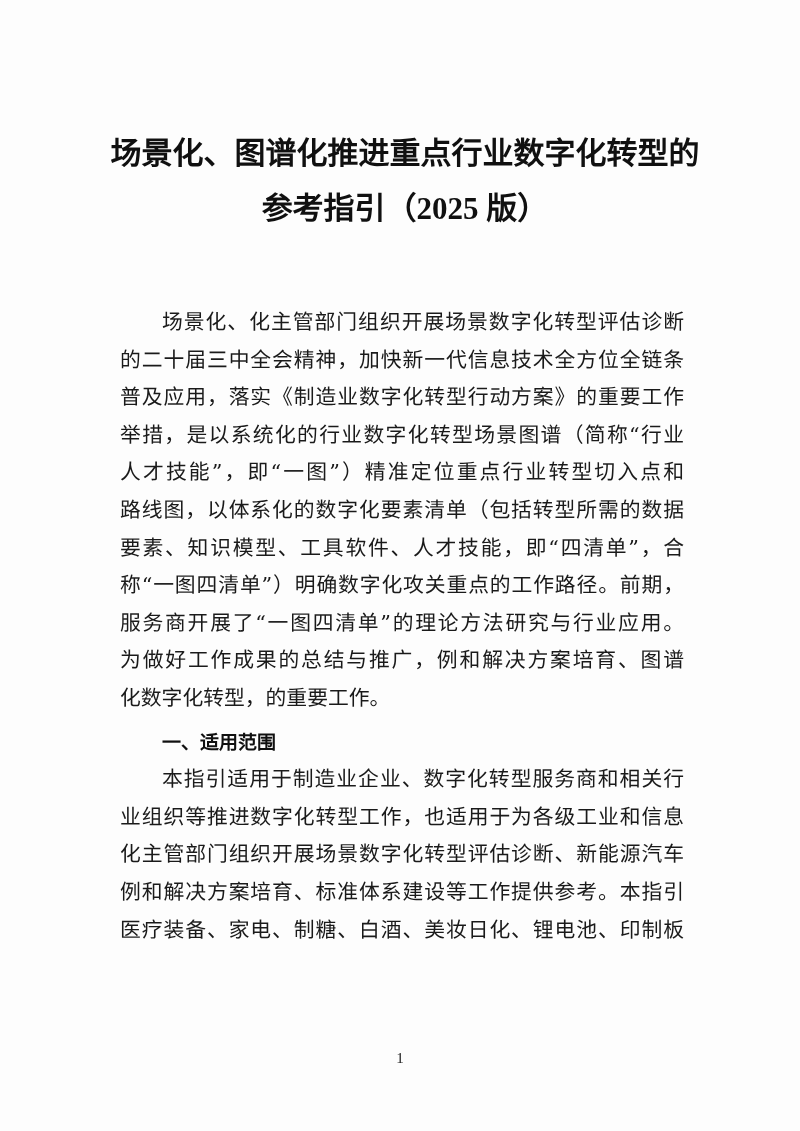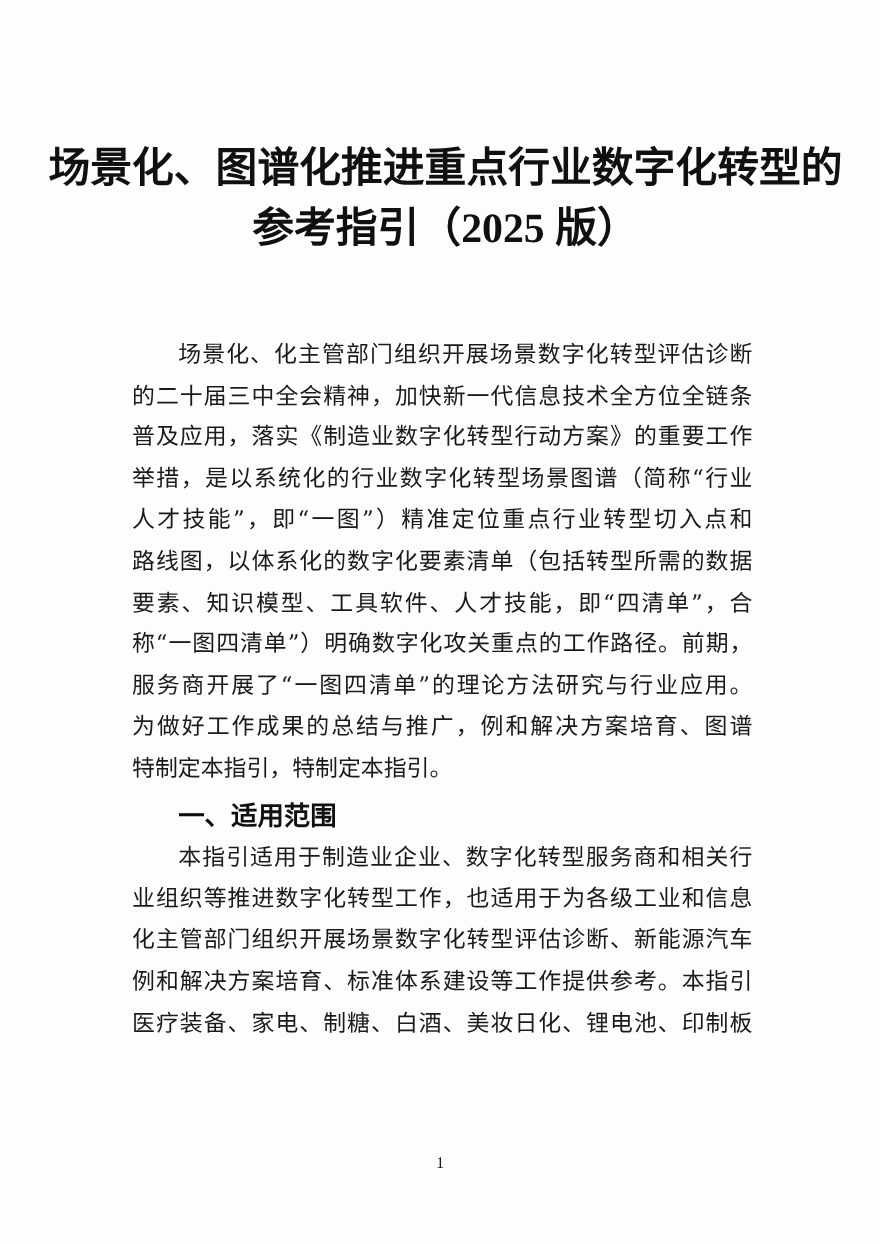--- a/index.html
+++ b/index.html
@@ -20,21 +20,21 @@
   
   .doc-title {
     position: absolute;
     top: 126px;
     left: 0;
     right: 16px;
     margin: 0;
     text-align: center;
     font-family: "Liberation Serif", "DejaVu Serif", serif;
     font-weight: 700;
-    font-size: 38px;
+    font-size: 31px;
     line-height: 55px;
     color: #101010;
     padding-left: 26px;
   }
   .doc-title .tl {
     display: block;
     white-space: nowrap;
   }
   
   .doc-body {
@@ -58,21 +58,21 @@
   }
   .line.indent {
     padding-left: 42px;
   }
   .section-heading {
     margin: 6px 0 0 42px;
     height: 37.6px;
     line-height: 37.6px;
     font-family: "Liberation Sans", "DejaVu Sans", sans-serif;
     font-weight: 700;
-    font-size: 24px;
+    font-size: 19px;
     color: #101010;
   }
   .page-number {
     position: absolute;
     left: 0;
     right: 0;
     bottom: 64px;
     text-align: center;
     font-family: "Liberation Serif", "DejaVu Serif", serif;
     font-size: 15px;
@@ -96,21 +96,21 @@
       <div class="line indent">场景化、化主管部门组织开展场景数字化转型评估诊断</div>
       <div class="line">的二十届三中全会精神，加快新一代信息技术全方位全链条</div>
       <div class="line">普及应用，落实《制造业数字化转型行动方案》的重要工作</div>
       <div class="line">举措，是以系统化的行业数字化转型场景图谱（简称“行业</div>
       <div class="line">人才技能”，即“一图”）精准定位重点行业转型切入点和</div>
       <div class="line">路线图，以体系化的数字化要素清单（包括转型所需的数据</div>
       <div class="line">要素、知识模型、工具软件、人才技能，即“四清单”，合</div>
       <div class="line">称“一图四清单”）明确数字化攻关重点的工作路径。前期，</div>
       <div class="line">服务商开展了“一图四清单”的理论方法研究与行业应用。</div>
       <div class="line">为做好工作成果的总结与推广，例和解决方案培育、图谱</div>
-      <div class="line endline">特制定本指引，特制定本指引。</div>
+      <div class="line endline">化数字化转型，的重要工作。</div>
     </div>
 
     <h2 class="section-heading">一、适用范围</h2>
 
     <div>
       <div class="line indent">本指引适用于制造业企业、数字化转型服务商和相关行</div>
       <div class="line">业组织等推进数字化转型工作，也适用于为各级工业和信息</div>
       <div class="line">化主管部门组织开展场景数字化转型评估诊断、新能源汽车</div>
       <div class="line">例和解决方案培育、标准体系建设等工作提供参考。本指引</div>
       <div class="line">医疗装备、家电、制糖、白酒、美妆日化、锂电池、印制板</div>

